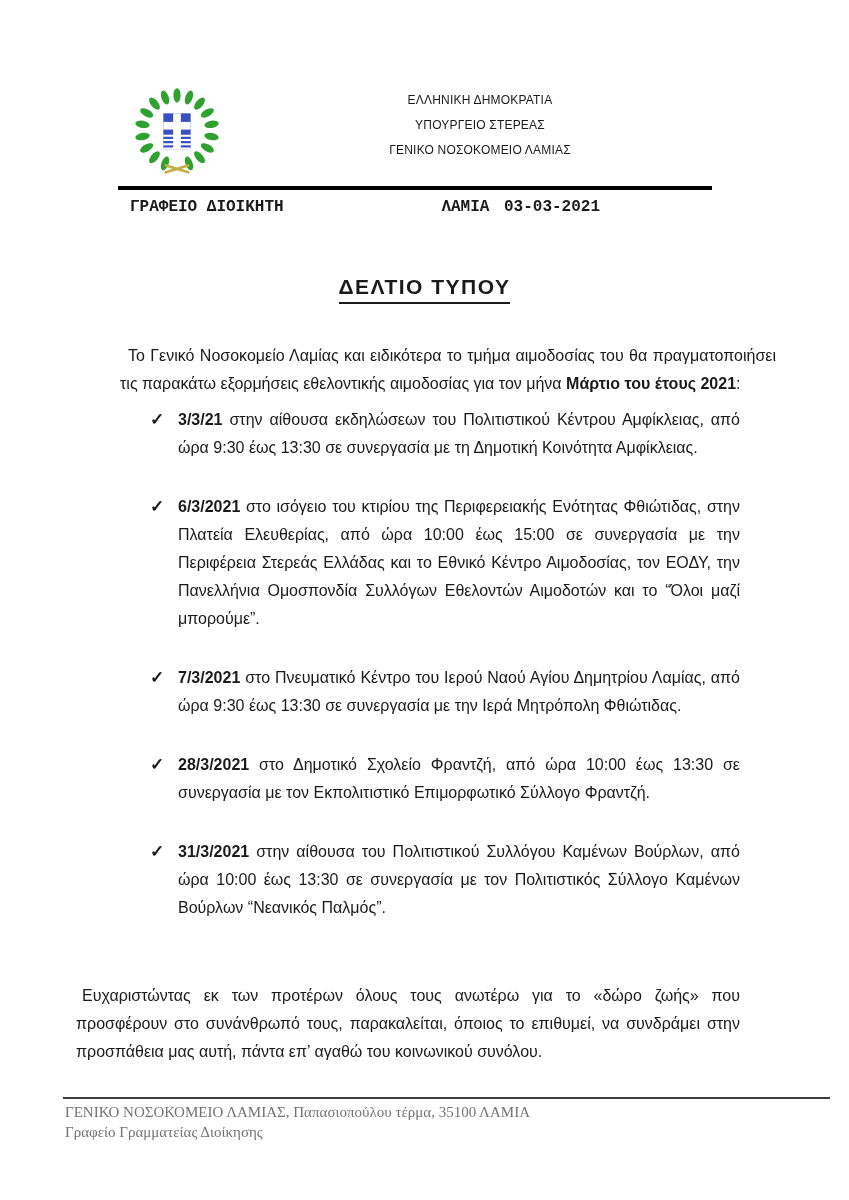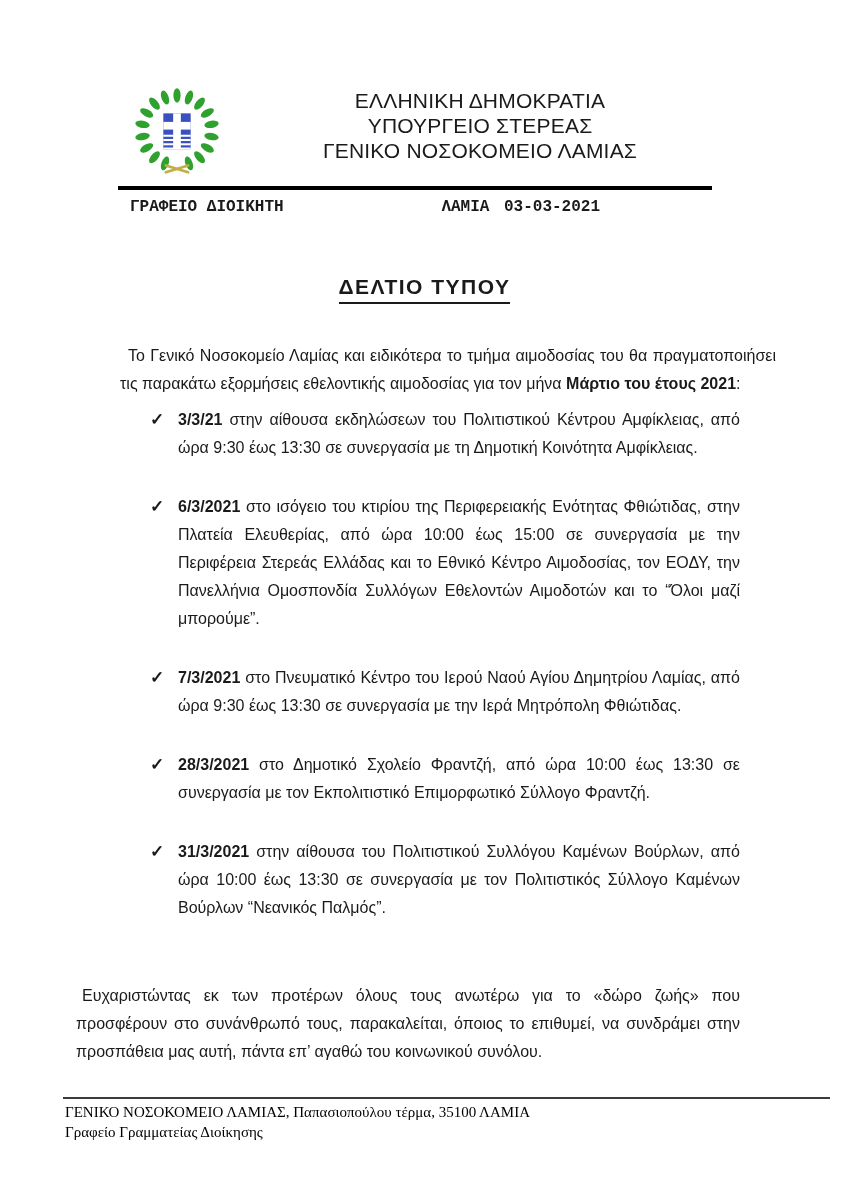--- a/index.html
+++ b/index.html
@@ -16,21 +16,21 @@
   
   .header-row {
     display: flex;
     align-items: flex-start;
     padding: 86px 110px 0 133px;
   }
   .emblem { width: 88px; height: 94px; flex: 0 0 auto; }
   .header-texts {
     flex: 1 1 auto;
     text-align: center;
-    font-size: 21px;
+    font-size: 12px;
     line-height: 25px;
     letter-spacing: .2px;
     padding-top: 2px;
   }
   .header-rule {
     height: 4px;
     background: #000000;
     margin: 2px 137px 0 118px;
   }
   .office-row {
@@ -86,21 +86,21 @@
   
   .footer {
     position: absolute;
     left: 63px; right: 19px;
     top: 1097px;
     border-top: 2px solid #3c3c3c;
     padding-top: 3px;
     font-family: "Liberation Serif", serif;
     font-size: 15px;
     line-height: 20px;
-    color: #000000;
+    color: #737373;
   }
   .footer div { padding-left: 2px; }
   b.date { white-space: nowrap; }
 </style>
 </head>
 <body>
 
 <div class="page">
 
   <div class="header-row">

